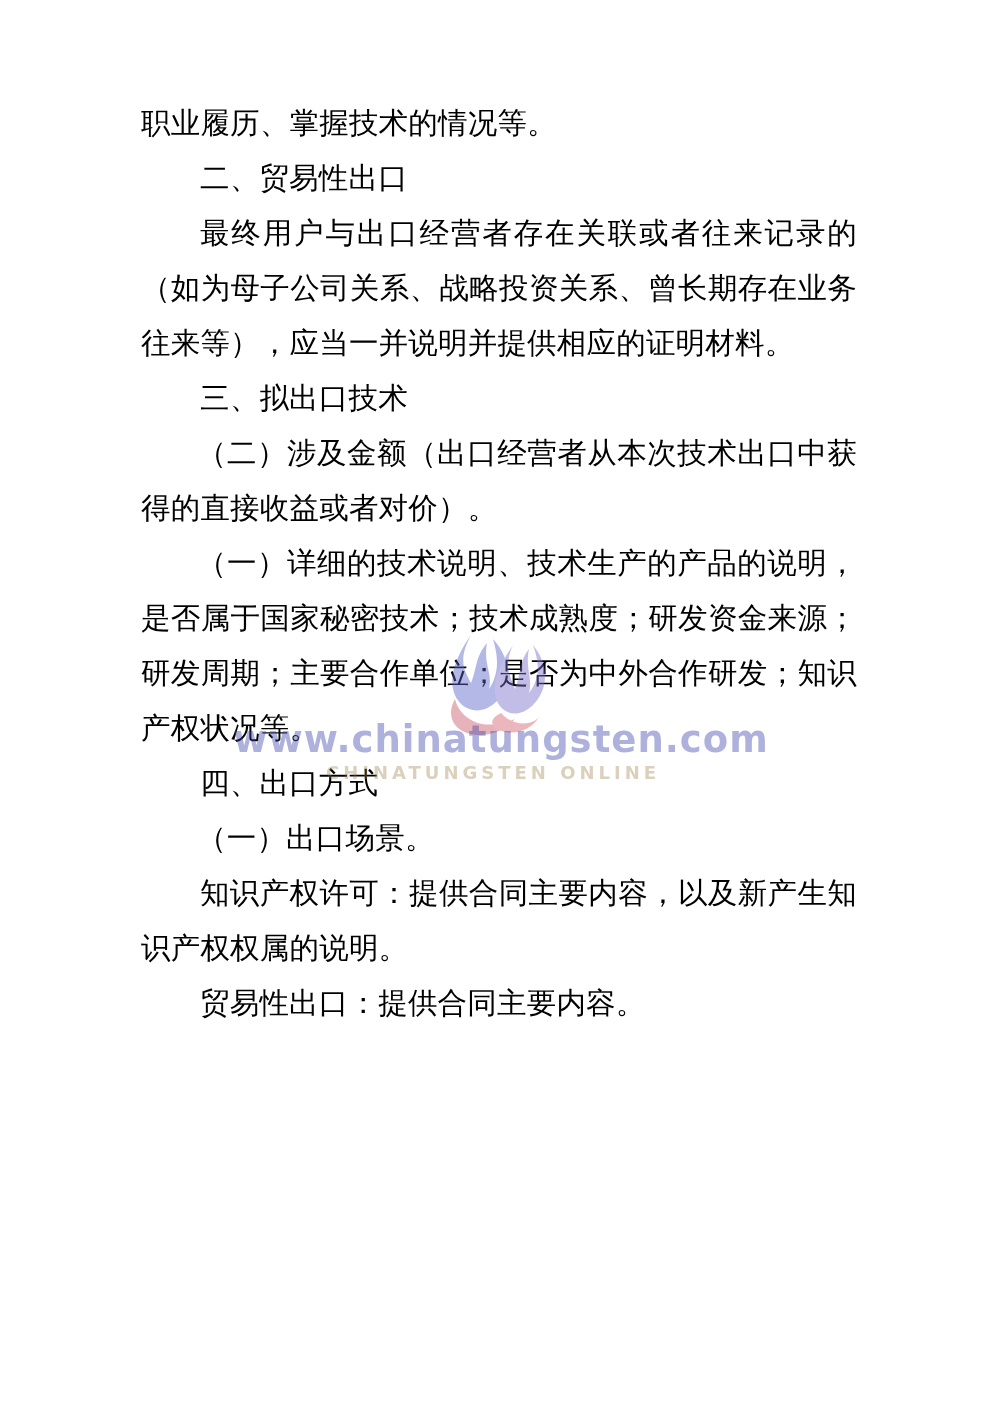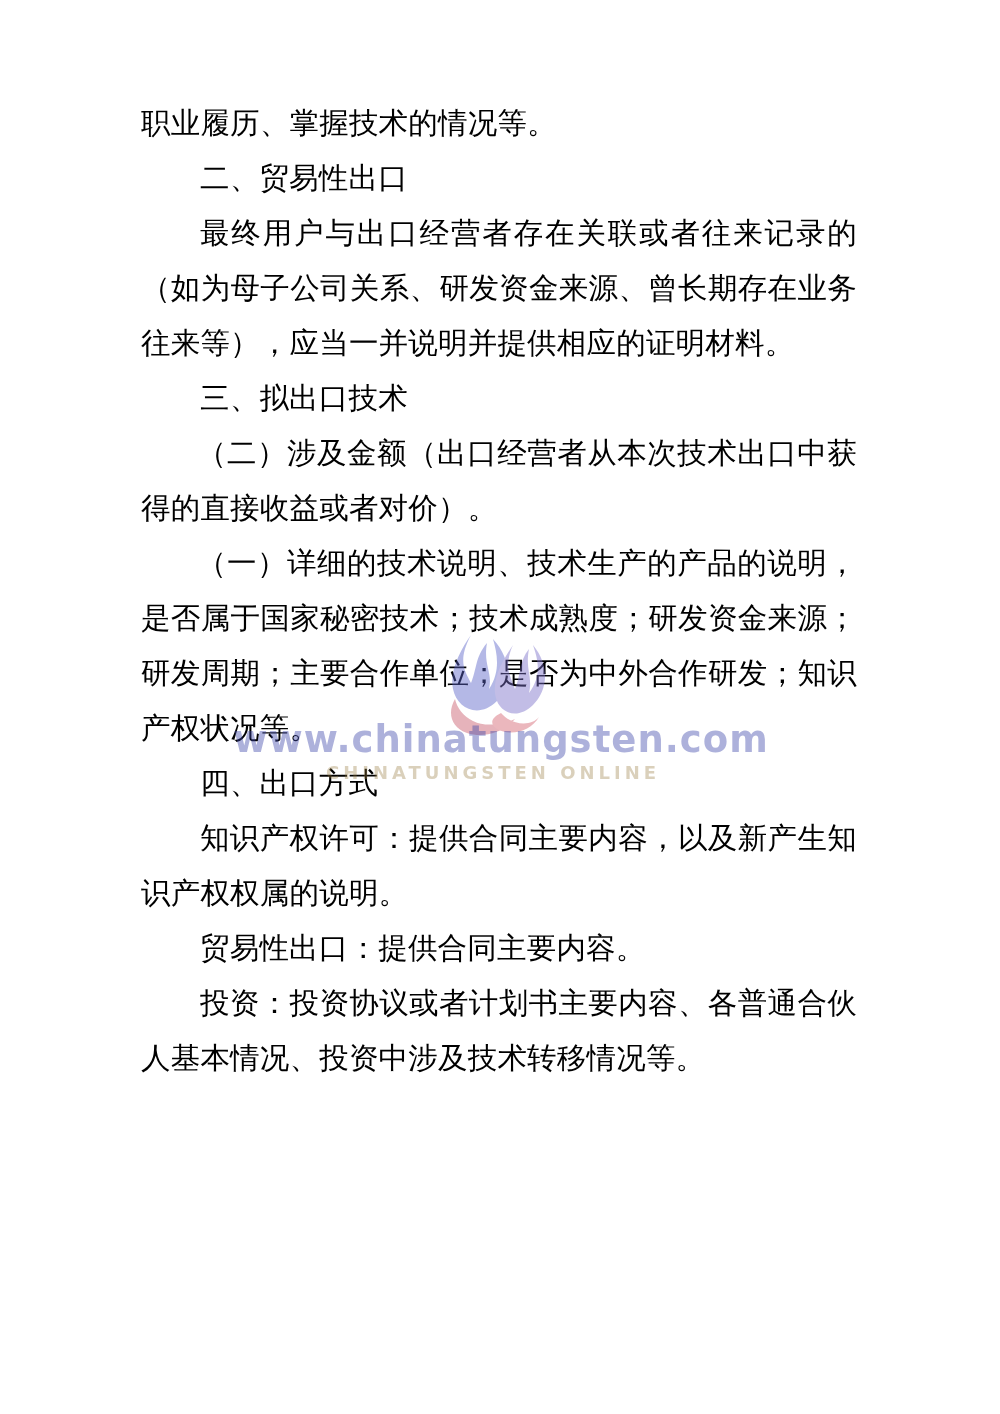--- a/index.html
+++ b/index.html
@@ -95,28 +95,28 @@
   }
 </style>
 </head>
 <body>
 
 <div id="page">
 
   <div id="doc-body">
     <p class="para">职业履历、掌握技术的情况等。</p>
     <p class="para indent">二、贸易性出口</p>
-    <p class="para indent">最终用户与出口经营者存在关联或者往来记录的（如为母子公司关系、研发资金来源、曾长期存在业务往来等），应当一并说明并提供相应的证明材料。</p>
+    <p class="para indent">最终用户与出口经营者存在关联或者往来记录的（如为母子公司关系、战略投资关系、曾长期存在业务往来等），应当一并说明并提供相应的证明材料。</p>
     <p class="para indent">三、拟出口技术</p>
     <p class="para indent-small">（二）涉及金额（出口经营者从本次技术出口中获得的直接收益或者对价）。</p>
     <p class="para indent-small">（一）详细的技术说明、技术生产的产品的说明，是否属于国家秘密技术；技术成熟度；研发资金来源；研发周期；主要合作单位；是否为中外合作研发；知识产权状况等。</p>
     <p class="para indent">四、出口方式</p>
+    <p class="para indent-small">（一）出口场景。</p>
     <p class="para indent">知识产权许可：提供合同主要内容，以及新产生知识产权权属的说明。</p>
     <p class="para indent">贸易性出口：提供合同主要内容。</p>
-    <p class="para indent">投资：投资协议或者计划书主要内容、各普通合伙人基本情况、投资中涉及技术转移情况等。</p>
   </div>
 
   <div id="watermark">
     <svg id="wm-logo" viewBox="0 0 132 126">
       <g opacity="0.45">
         <path d="M44 8 C30 34, 38 44, 44 56 C50 42, 48 30, 60 16 C56 38, 66 46, 62 62 C74 44, 70 26, 66 12 C86 34, 84 58, 70 74 C52 92, 30 82, 26 62 C22 44, 34 22, 44 8 Z" fill="#5b64c8"></path>
         <path d="M86 18 C76 40, 84 50, 88 62 C94 48, 92 34, 102 22 C98 42, 106 50, 102 66 C116 48, 110 30, 106 18 C124 40, 120 64, 106 78 C90 94, 70 86, 68 66 C66 48, 78 30, 86 18 Z" fill="#7a6fc8"></path>
         <path d="M28 72 C20 86, 24 100, 40 106 C58 112, 78 104, 88 92 C74 98, 58 100, 46 94 C36 89, 30 81, 28 72 Z" fill="#c9596a"></path>
         <path d="M74 86 C84 98, 104 100, 112 90 C104 104, 84 110, 70 102 C64 98, 62 92, 74 86 Z" fill="#d4626f"></path>
       </g>

